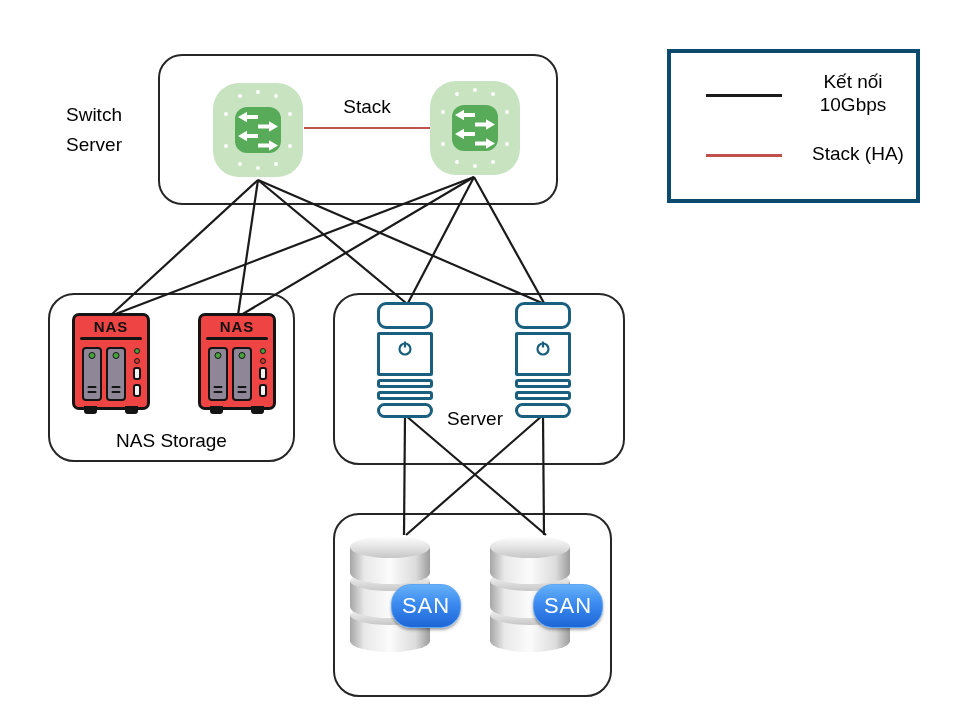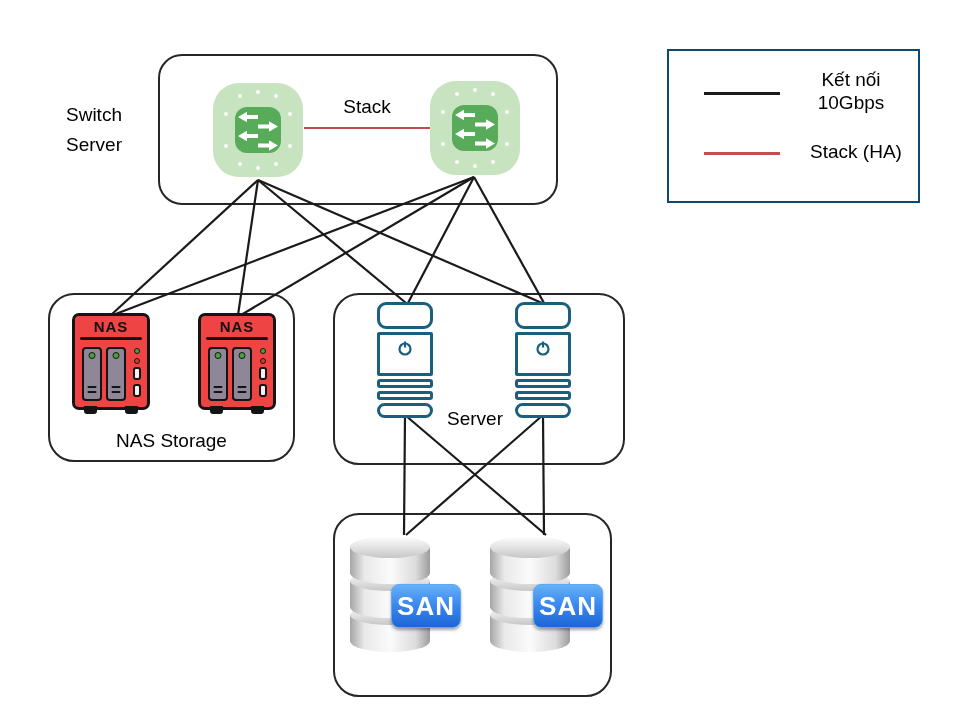--- a/index.html
+++ b/index.html
@@ -10,21 +10,21 @@
   
   .gbox{position:absolute;border:2.5px solid #262626;background:transparent;box-sizing:border-box;}
   .rounded{border-radius:26px;}
   .gbox-label{position:absolute;z-index:10;font-size:19px;color:#000;text-align:center;}
   
   .lines-layer{position:absolute;left:0;top:0;z-index:5;pointer-events:none;}
   
   .side-label{position:absolute;font-size:19px;line-height:30px;color:#000;z-index:10;}
   .stack-label{position:absolute;z-index:10;font-size:19px;text-align:center;}
   
-  .legend{position:absolute;left:667px;top:49px;width:253px;height:154px;border:2px solid #0c4a6e;box-sizing:border-box;background:#fff;}
+  .legend{position:absolute;left:667px;top:49px;width:253px;height:154px;border:4px solid #0c4a6e;box-sizing:border-box;background:#fff;}
   .legend-swatch{position:absolute;left:35px;}
   .legend-text{position:absolute;left:122px;width:120px;font-size:19px;line-height:23px;text-align:center;}
   
   .icon{position:absolute;z-index:10;}
   
   .nas-icon{width:78px;height:97px;}
   .nas-body{width:78px;height:97px;background:#ef4444;border:3px solid #141414;border-radius:7px;box-sizing:border-box;position:relative;}
   .nas-header{height:21px;display:flex;align-items:center;justify-content:center;font-weight:bold;font-size:15px;letter-spacing:1px;color:#111;}
   .nas-divider{height:3px;background:#141414;margin:0 5px;border-radius:2px;}
   .nas-drive{position:absolute;top:31px;width:20px;height:54px;background:#8f8798;border:2.5px solid #141414;border-radius:4px;box-sizing:border-box;}
@@ -37,25 +37,25 @@
   .nas-slot{width:8px;height:13px;border:2.5px solid #141414;border-radius:3px;background:#f3f1f1;box-sizing:border-box;}
   .nas-foot{position:absolute;bottom:-7px;width:13px;height:8px;background:#141414;border-radius:0 0 3px 3px;}
   
   .server-icon{width:56px;display:flex;flex-direction:column;gap:3px;}
   .srv{border:3px solid #1b5f7e;box-sizing:border-box;background:#fff;}
   .srv-top{height:27px;border-radius:9px;}
   .srv-main{height:44px;border-radius:2px;display:flex;justify-content:center;align-items:flex-start;padding-top:4px;}
   .srv-bar{height:9px;border-radius:3px;}
   .srv-bottom{height:15px;border-radius:8px;}
   
-  .san-badge{position:absolute;z-index:12;width:68px;height:42px;border-radius:8px;
+  .san-badge{position:absolute;z-index:12;width:68px;height:42px;border-radius:20px;
     background:linear-gradient(180deg,#66b1f8 0%,#3b8af0 45%,#1e66d6 100%);
     border:1px solid #5ea5f2;box-shadow:0 2px 3px rgba(0,0,0,0.35);
     display:flex;align-items:center;justify-content:center;
-    color:#fff;font-weight:bold;font-size:26px;letter-spacing:1px;}
+    color:#fff;font-weight:normal;font-size:22px;letter-spacing:1px;}
 </style>
 </head>
 <body>
 
 <div class="canvas">
 
   <div class="gbox rounded" style="left:158px;top:54px;width:400px;height:151px;border-radius:24px;"></div>
 
   <div class="gbox rounded" style="left:48px;top:293px;width:247px;height:169px;"></div>
 

